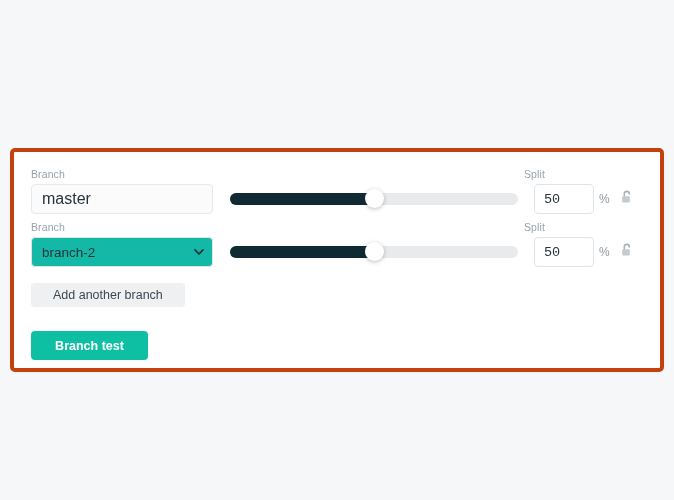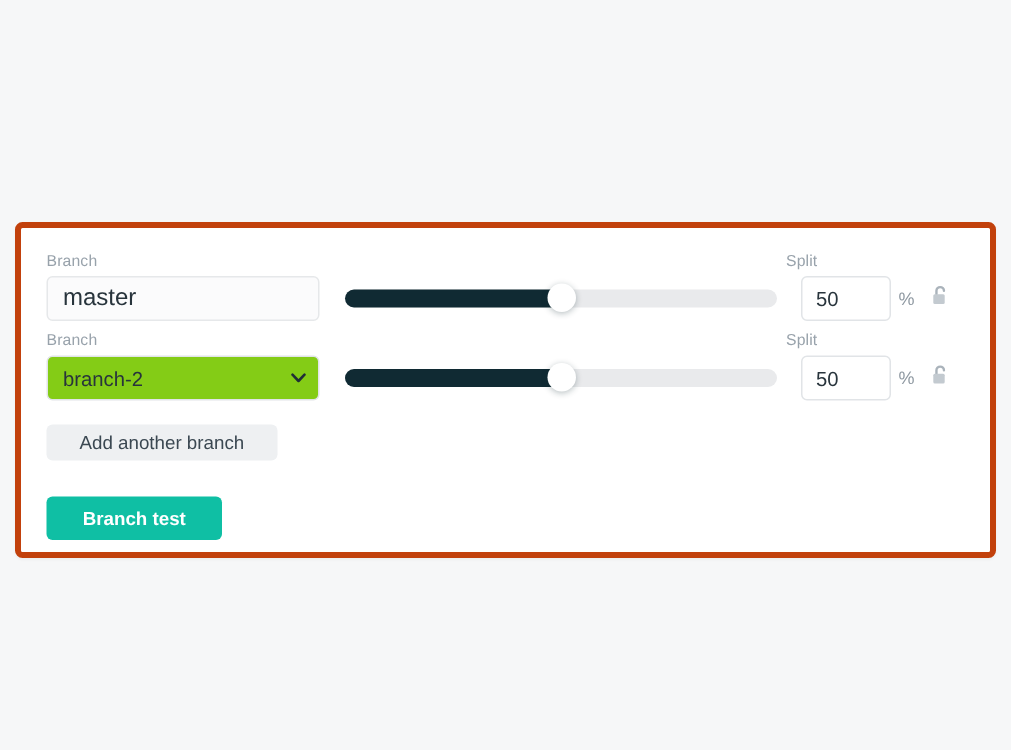--- a/index.html
+++ b/index.html
@@ -59,21 +59,21 @@
 
   
   .branch-select-wrap {
     position: absolute;
     left: 17px; top: 16px;
     width: 182px; height: 30px;
   }
   .branch-select {
     width: 100%; height: 100%;
     box-sizing: border-box;
-    background: #84cc16;
+    background: #14b8a6;
     border: 1px solid #e1e4e7;
     border-radius: 4px;
     font-family: "Liberation Sans", sans-serif;
     font-size: 13.5px;
     color: #28343c;
     padding: 0 26px 0 10px;
     outline: none;
     -webkit-appearance: none;
     -moz-appearance: none;
     appearance: none;
@@ -117,21 +117,21 @@
 
   
   .split-input {
     position: absolute;
     left: 520px; top: 16px;
     width: 60px; height: 30px;
     box-sizing: border-box;
     background: #ffffff;
     border: 1px solid #e1e4e7;
     border-radius: 4px;
-    font-family: Liberation Sans, sans-serif;
+    font-family: Liberation Mono, monospace;
     font-size: 13.5px;
     color: #28343c;
     padding: 0 9px;
     outline: none;
   }
   .percent-sign {
     position: absolute;
     left: 585px; top: 23px;
     font-size: 12px;
     color: #8f99a2;

